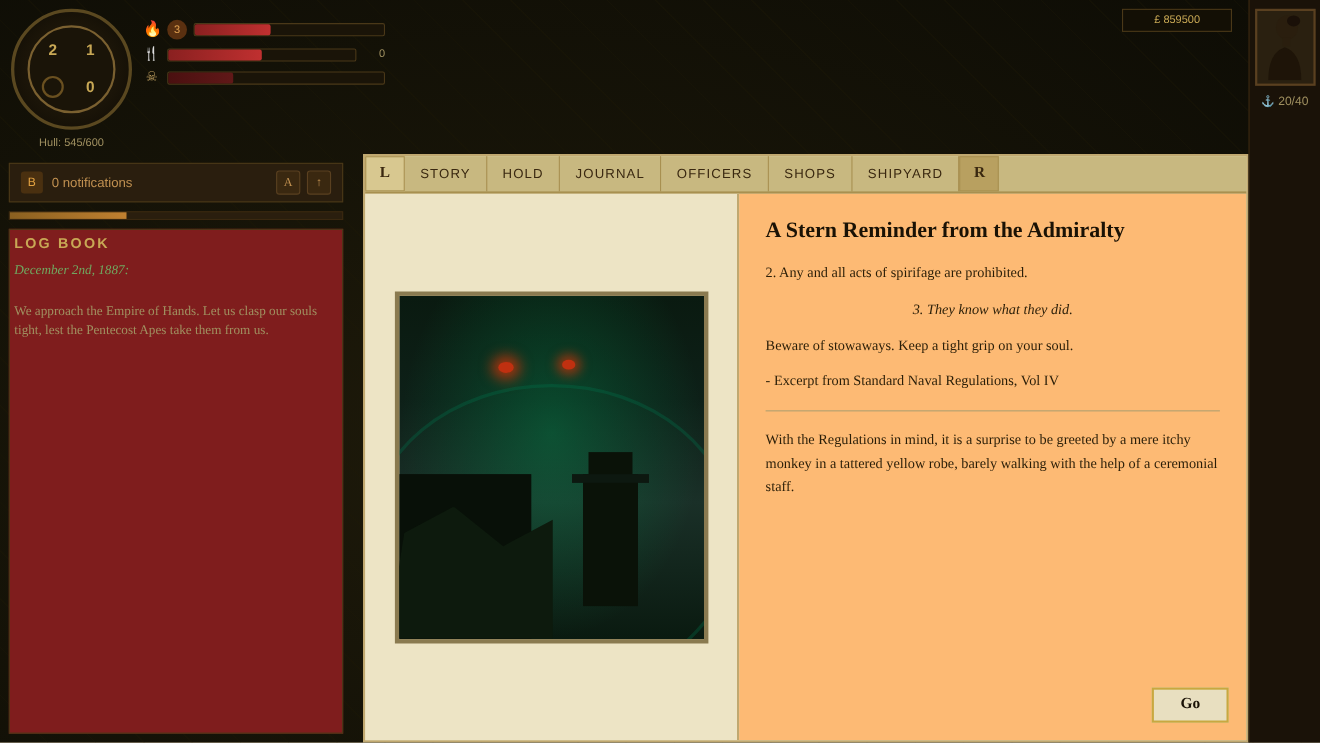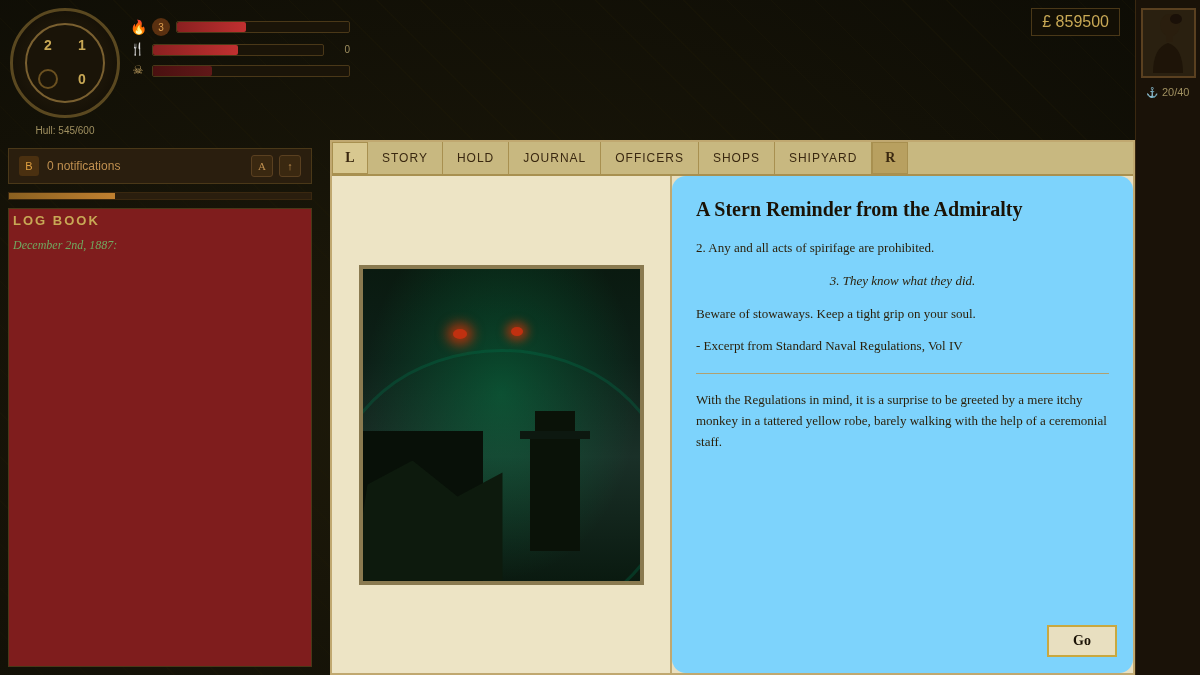--- a/index.html
+++ b/index.html
@@ -148,23 +148,23 @@
     }
     .flame-icon { color: #e06020; font-size: 14px; }
 
     
     .currency {
       position: absolute;
       top: 8px;
       right: 80px;
       background: rgba(20,15,5,0.9);
       border: 1px solid #4a3818;
-      padding: 4px 10px;
+      padding: 4px 28px;
       color: #c8a855;
-      font-size: 16px;
+      font-size: 10px;
       font-family: sans-serif;
     }
 
     
     .book-panel {
       position: absolute;
       top: 140px;
       left: 330px;
       right: 65px;
       bottom: 0;
@@ -316,24 +316,23 @@
       height: 280px;
       border-radius: 50%;
       border: 3px solid rgba(0,120,80,0.3);
       top: 80px;
     }
 
     
     .right-page {
       flex: 1;
       padding: 20px 24px;
-      background: #7dd3fc;
+      background: #fdba74;
       overflow-y: auto;
       position: relative;
-      border-radius: 14px;
     }
     .right-page::-webkit-scrollbar { width: 8px; }
     .right-page::-webkit-scrollbar-track { background: #d8d0b0; }
     .right-page::-webkit-scrollbar-thumb { background: #8a7040; }
 
     .story-title {
       font-size: 20px;
       font-weight: bold;
       color: #1a1205;
       margin-bottom: 16px;
@@ -616,20 +615,21 @@
       <div class="notif-action">A</div>
       <div class="notif-action">↑</div>
     </div>
   </div>
   <div class="xp-bar">
     <div class="xp-fill"></div>
   </div>
   <div class="logbook">
     <div class="logbook-title">LOG BOOK</div>
     <div class="logbook-date">December 2nd, 1887:</div>
+    <div class="logbook-text">We approach the Empire of Hands. Let us clasp our souls tight, lest the Pentecost Apes take them from us.</div>
   </div>
 </div>
 
 <div class="right-panel">
   <div class="character-portrait">
     <svg width="40" height="60" viewBox="0 0 40 60">
 
       <ellipse cx="22" cy="12" rx="10" ry="11" fill="#2a1e0e"></ellipse>
 
       <rect x="18" y="21" width="7" height="8" fill="#2a1e0e"></rect>

